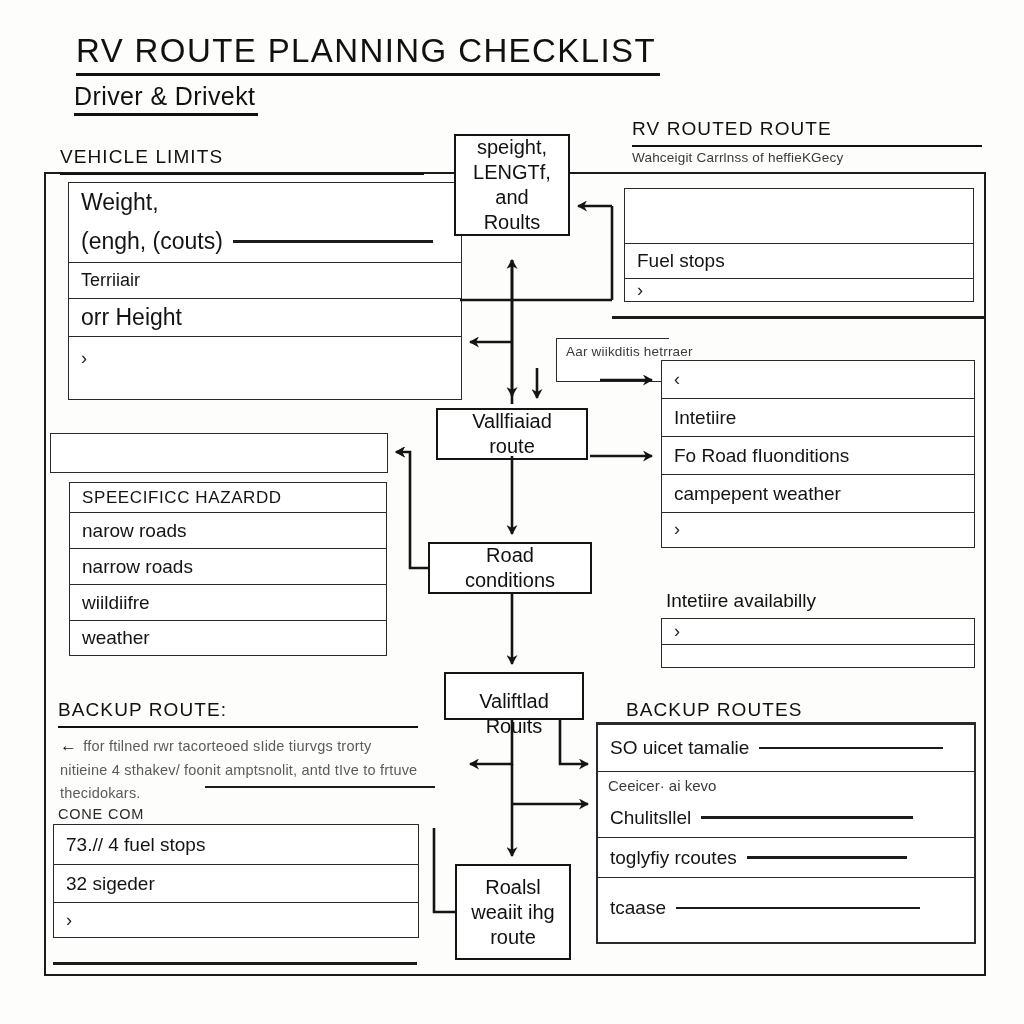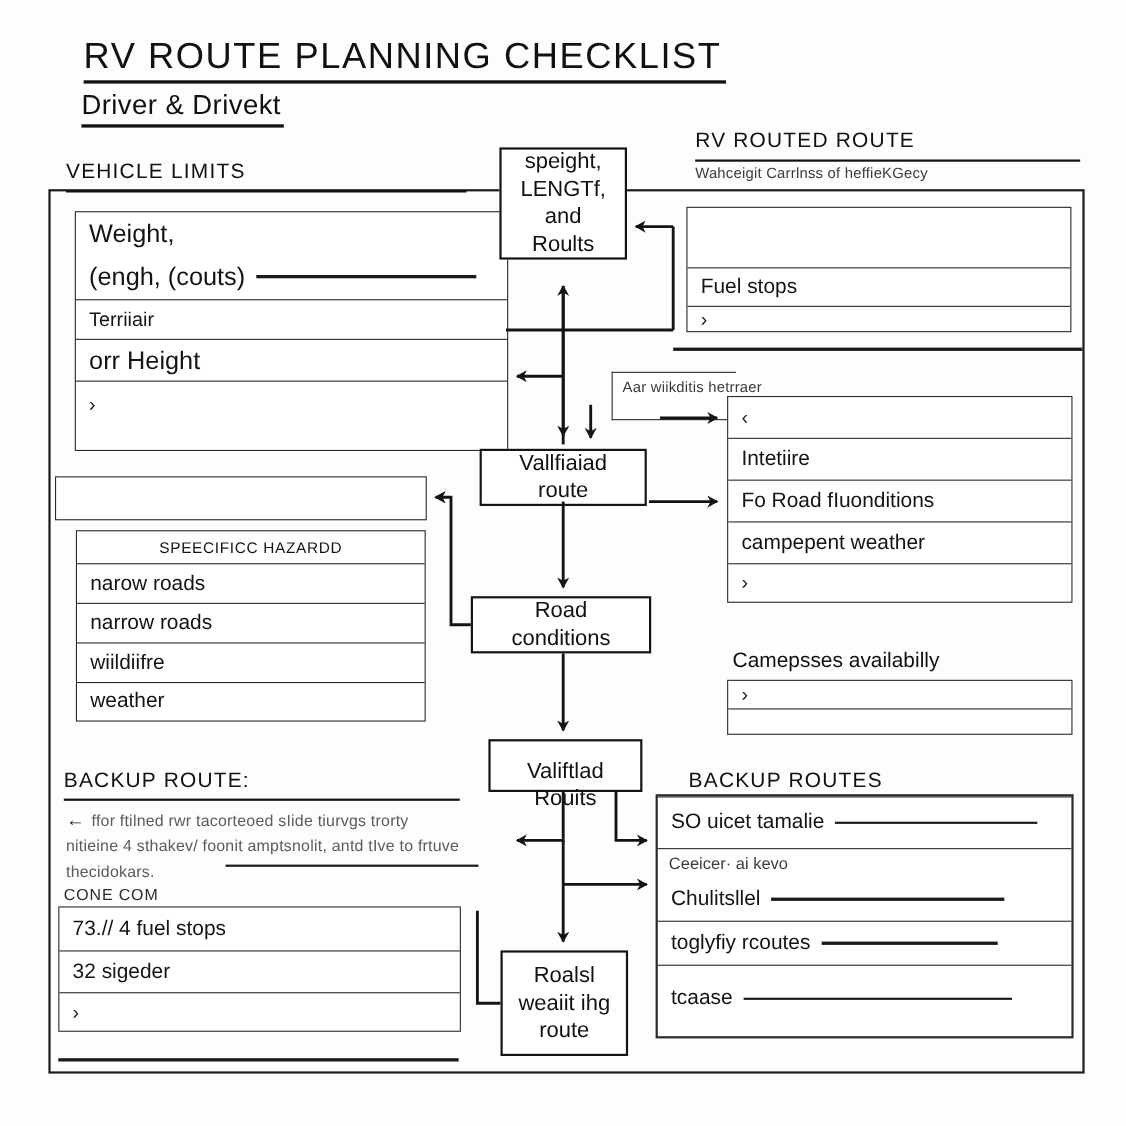--- a/index.html
+++ b/index.html
@@ -111,21 +111,21 @@
 
   <div class="sec-head" style="left:58px;top:699px;">
     <span>BACKUP ROUTE:</span>
     <span class="rule" style="width:360px;"></span>
   </div>
 
   <div class="sec-head" style="left:626px;top:699px;">
     <span>BACKUP ROUTES</span>
   </div>
 
-  <div class="panel" style="left:68px;top:182px;width:392px;height:216px;margin-top:10px;">
+  <div class="panel" style="left:68px;top:182px;width:392px;height:216px;">
     <div class="row big" style="height:38px;border-bottom:none;">
       <span>Weight,</span>
     </div>
     <div class="row big" style="height:42px;">
       <span>(engh, (couts)</span>
       <span class="inline-rule" style="width:200px;"></span>
     </div>
     <div class="row" style="height:36px;font-size:18px;">
       <span>Terriiair</span>
     </div>
@@ -135,21 +135,21 @@
     <div class="row chev" style="height:42px;">
       <span>›</span>
     </div>
   </div>
 
   <div class="plainbox" style="left:50px;top:433px;width:336px;height:38px;">
     
   </div>
 
   <div class="panel" style="left:69px;top:482px;width:316px;height:172px;">
-    <div class="row" style="height:30px;font-size:14px;letter-spacing:.6px;justify-content:center;">
+    <div class="row" style="height:30px;font-size:17px;letter-spacing:.6px;">
       <span>SPEECIFICC HAZARDD</span>
     </div>
     <div class="row" style="height:36px;">
       <span>narow roads</span>
     </div>
     <div class="row" style="height:36px;">
       <span>narrow roads</span>
     </div>
     <div class="row" style="height:36px;">
       <span>wiildiifre</span>
@@ -206,21 +206,21 @@
       <span>Fo Road fIuonditions</span>
     </div>
     <div class="row" style="height:38px;">
       <span>campepent weather</span>
     </div>
     <div class="row chev" style="height:32px;">
       <span>›</span>
     </div>
   </div>
 
-  <div class="sub-head" style="position:absolute;left:666px;top:590px;font-size:19px;color:#111;white-space:nowrap;">Camepsses availabilly</div>
+  <div class="sub-head" style="position:absolute;left:666px;top:590px;font-size:19px;color:#111;white-space:nowrap;">Intetiire availabilly</div>
   <div class="panel" style="left:661px;top:618px;width:312px;height:48px;">
     <div class="row chev" style="height:26px;">
       <span>›</span>
     </div>
     <div class="row" style="height:20px;">
       <span></span>
     </div>
   </div>
 
   <div class="panel" style="left:596px;top:722px;width:376px;height:218px;border-width:2.4px;">

